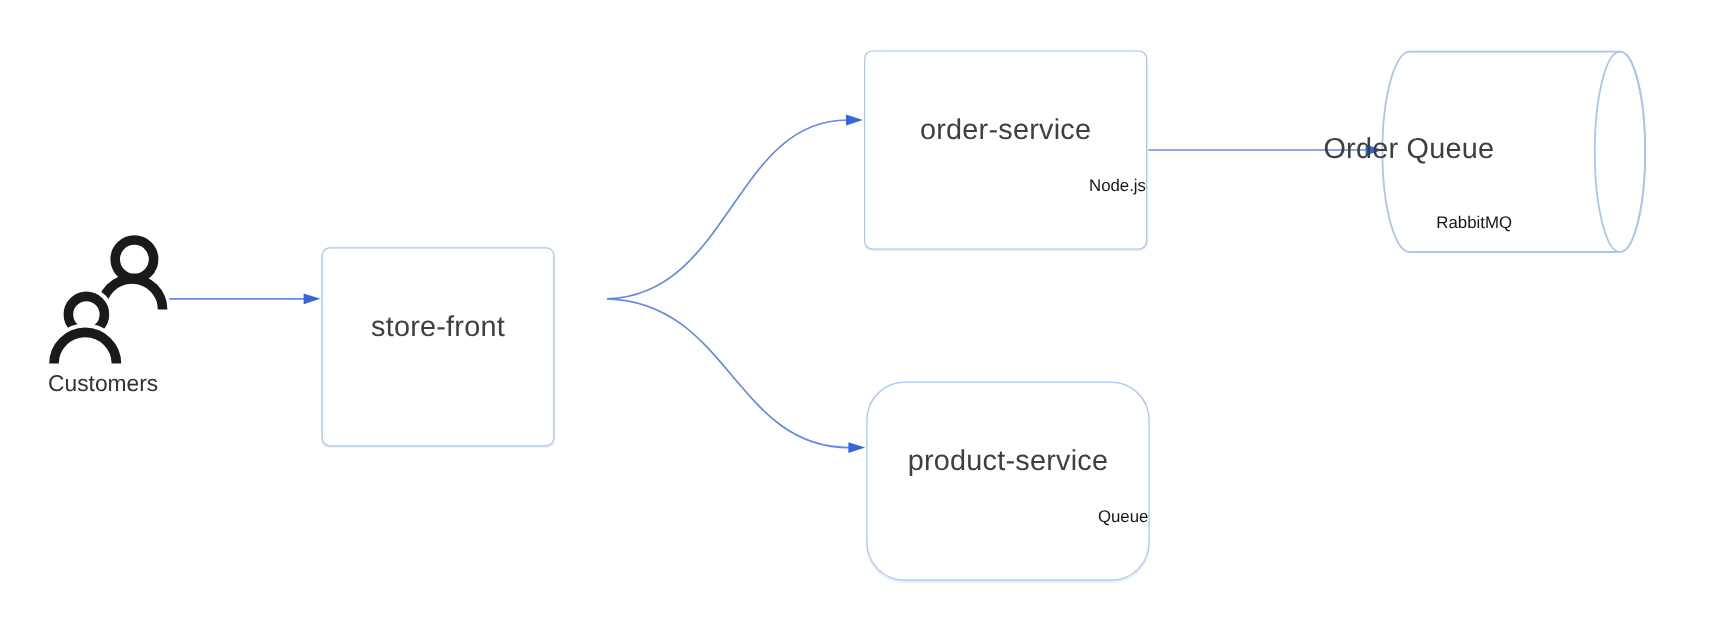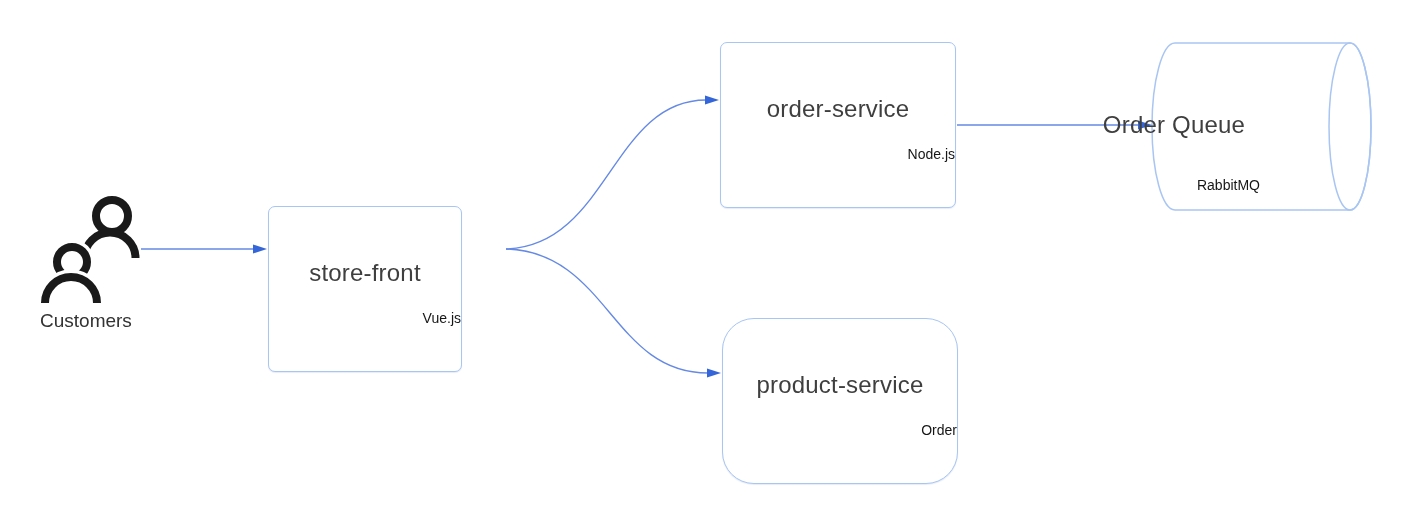--- a/index.html
+++ b/index.html
@@ -97,31 +97,30 @@
       <polygon points="719,100 705,95.5 705,104.5"></polygon>
       <polygon points="721,373 707,368.5 707,377.5"></polygon>
       <polygon points="1152,125 1138,120.5 1138,129.5"></polygon>
     </g>
   </svg>
 
   <div class="customers-label">Customers</div>
 
   <div class="node" style="left:268px; top:166px; width:194px; height:166px;margin-top:40px;">
     <div class="node-title">store-front</div>
-    <div class="node-sub">Vue.js</div>
   </div>
 
   <div class="node" style="left:720px; top:42px; width:236px; height:166px;">
     <div class="node-title">order-service</div>
     <div class="node-sub">Node.js</div>
   </div>
 
   <div class="node" style="left:722px; top:318px; width:236px; height:166px;border-radius:32px;">
     <div class="node-title">product-service</div>
-    <div class="node-sub">Order</div>
+    <div class="node-sub">Queue</div>
   </div>
 
   <div class="cyl-text">
     <div class="node-title">Order Queue</div>
     <div class="node-sub">RabbitMQ</div>
   </div>
 
 </div>
 
 </body></html>

